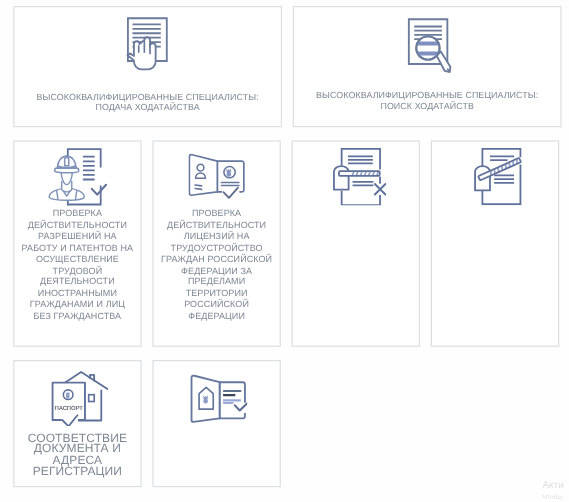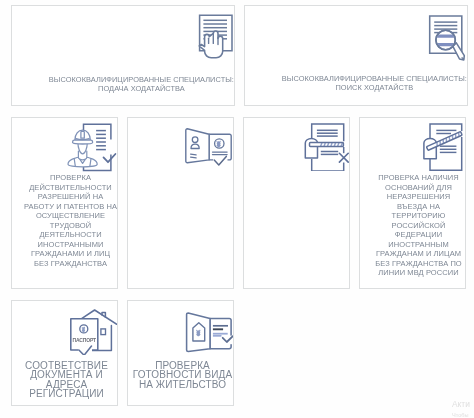--- a/index.html
+++ b/index.html
@@ -10,21 +10,21 @@
   }
   .page{position:relative;width:474px;height:418px;}
   .grid{position:absolute;left:11px;top:5px;width:457px;}
   .row{display:flex;gap:9px;}
   .r1{margin-bottom:11px;}
   .r2{margin-bottom:11px;}
   .card{
     box-sizing:border-box;
     border:1px solid #dcdedf;
     background:#fff;
-    display:flex;flex-direction:column;align-items:flex-end;
+    display:flex;flex-direction:column;align-items:center;
     position:relative;
   }
   .icon{display:block;}
   .label{
     color:#7e8794;
     text-align:center;
     text-transform:uppercase;
     line-height:1.2;
     letter-spacing:0.01em;
     white-space:pre-line;
@@ -156,20 +156,21 @@
 <path d="M6.0 20.5 c0 -2.9 2.0 -4.4 4.1 -4.4 s4.1 1.5 4.1 4.4 z"></path>
 <circle cx="10.1" cy="11.7" r="2.8"></circle>
 </g>
 <g fill="#8898c2" stroke="none">
 <path d="M31.5 12.6 l1.2 1.2 l0.7 -0.9 l0.7 0.9 l1.2 -1.2 l0.5 1.2 l-0.9 0.8 l1.0 0.5 l-0.8 0.9 l0.7 1.8 l-1.6 1.4 h-1.1 l-1.6 -1.4 l0.7 -1.8 l-0.8 -0.9 l1.0 -0.5 l-0.9 -0.8 z"></path>
 </g>
 <rect x="28.0" y="30.0" width="14.5" height="10" fill="#ffffff"></rect>
 <path d="M29.2 32.1 L33.8 36.9 L41.3 28.4" fill="none" stroke="#5c6b8c" stroke-width="1.5" stroke-linecap="round" stroke-linejoin="round"></path>
 </svg>
 </div>
+          <div class="label">ПРОВЕРКА ДЕЙСТВИТЕЛЬНОСТИ ЛИЦЕНЗИЙ НА ТРУДОУСТРОЙСТВО ГРАЖДАН РОССИЙСКОЙ ФЕДЕРАЦИИ ЗА ПРЕДЕЛАМИ ТЕРРИТОРИИ РОССИЙСКОЙ ФЕДЕРАЦИИ</div>
         </div>
         <div class="card">
           <div class="icon">
             <svg class="svgi" width="50" height="48" viewBox="-5 0 50 48" xmlns="http://www.w3.org/2000/svg">
 <g fill="none" stroke="#5f719a" stroke-width="1.5" stroke-linecap="butt">
 <path d="M7.7 15.0 V1.1 H39.7 V18.2"></path>
 <path d="M39.7 24.0 V30.2"></path>
 <path d="M39.7 39.4 V47.9 H7.7 V36.0"></path>
 </g>
 <g fill="none" stroke="#5f719a" stroke-width="1.5" stroke-linecap="butt">
@@ -229,21 +230,20 @@
 <path d="M23.8 29 L26.4 21"></path>
                   <path d="M27.2 29 L29.8 21"></path>
                   <path d="M30.6 29 L33.2 21"></path>
 <path d="M34.0 29 L36.6 21"></path>
                   <path d="M37.4 29 L40.0 21"></path>
 </g>
 <path d="M5.0 23.1 H40.6 a0.9 0.9 0 0 1 0.9 0.9 V26.1 a0.9 0.9 0 0 1 -0.9 0.9 H5.0 a0.9 0.9 0 0 1 -0.9 -0.9 V24.0 a0.9 0.9 0 0 1 0.9 -0.9 z" fill="none" stroke="#5f719a" stroke-width="1.5"></path>
 </g>
 </svg>
 </div>
-          <div class="label">ПРОВЕРКА НАЛИЧИЯ ОСНОВАНИЙ ДЛЯ НЕРАЗРЕШЕНИЯ ВЪЕЗДА НА ТЕРРИТОРИЮ РОССИЙСКОЙ ФЕДЕРАЦИИ ИНОСТРАННЫМ ГРАЖДАНАМ И ЛИЦАМ БЕЗ ГРАЖДАНСТВА ПО ЛИНИИ МВД РОССИИ</div>
         </div>
       </div>
     <div class="row r3">
         <div class="card">
           <div class="icon">
             <svg class="svgi" width="50" height="46" viewBox="-3 0 50 46" xmlns="http://www.w3.org/2000/svg">
 <g fill="none" stroke="#5f719a" stroke-width="1.5" stroke-linejoin="round" stroke-linecap="round">
 <path d="M10.1 10.6 L24.6 1.0 L46.8 15.3"></path>
 <path d="M32.0 6.0 V3.4 h3.4 V8.2"></path>
 <path d="M17.0 13.0 V41.4 H41.4 V16.4"></path>
@@ -281,21 +281,20 @@
 <rect x="35.6" y="23.6" width="11.4" height="8.6" fill="#ffffff"></rect>
 <path d="M36.7 25.8 L40.8 30.0 L46.8 24.2" fill="none" stroke="#5d6e91" stroke-width="1.75" stroke-linecap="round" stroke-linejoin="round"></path>
 <g fill="#ffffff" stroke="#65779c" stroke-width="1.4" stroke-linejoin="round">
 <path d="M6.9 16.0 L12.8 10.8 L18.7 16.0 V29.0 H6.9 z"></path>
 </g>
 <g fill="#8c9cc4" stroke="none">
 <path d="M10.4 17.6 l1.2 1.2 l0.6 -0.9 l0.6 0.9 l1.2 -1.2 l0.5 1.2 l-0.9 0.8 l1.0 0.5 l-0.8 0.9 l0.7 1.8 l-1.6 1.4 h-1.1 l-1.6 -1.4 l0.7 -1.8 l-0.8 -0.9 l1.0 -0.5 l-0.9 -0.8 z"></path>
 </g>
 </svg>
 </div>
-          <div class="label">ПРОВЕРКА ГОТОВНОСТИ ВИДА НА ЖИТЕЛЬСТВО</div>
         </div>
       </div>
   </div>
   <div class="wm">
     <div class="wm1">Акти</div>
     <div class="wm2">Чтобы</div>
   </div>
 </div>
 
 </body></html>

